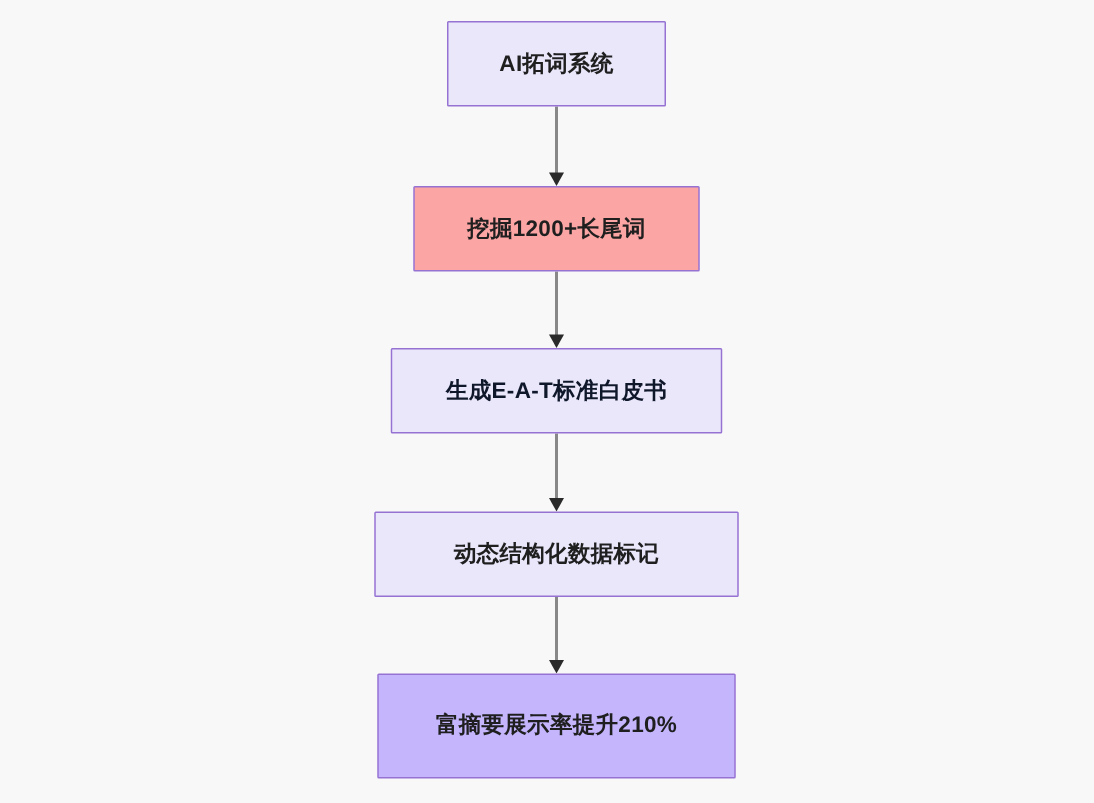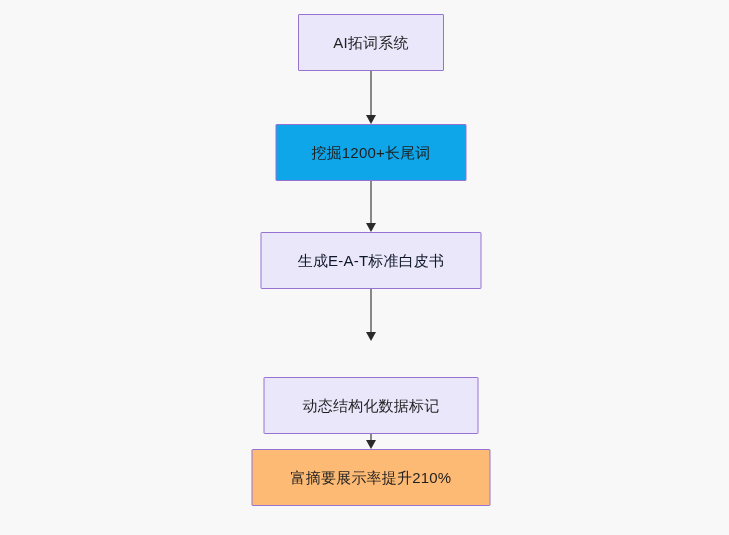--- a/index.html
+++ b/index.html
@@ -33,20 +33,21 @@
     transform: translateX(-50%);
   }
 
   .flow-node-label {
     color: #1f1f1f;
     font-size: 15px;
     line-height: 1.2;
     letter-spacing: 0.2px;
     white-space: nowrap;
     text-align: right;
+    font-weight: bold;
   }
 
   .flow-edge {
     position: absolute;
     transform: translateX(-50%);
     pointer-events: none;
   }
   .flow-edge svg {
     display: block;
     overflow: visible;
@@ -76,25 +77,25 @@
     </div>
     <div class="flow-edge" style="left: 371px; top: 398px; width: 14px; height: 51px;">
       <svg width="14" height="51" viewBox="0 0 14 51">
         <line x1="7" y1="0" x2="7" y2="44" stroke="#888888" stroke-width="2"></line>
         <polygon points="2,42 12,42 7,51" fill="#2a2a2a"></polygon>
       </svg>
     </div>
     <div class="flow-node" style="left: 371px; top: 14px; width: 146px; height: 57px; background: rgb(234, 231, 251); border-color: rgb(150, 115, 211);">
       <span class="flow-node-label" style="color: rgb(31, 31, 31);">AI拓词系统</span>
     </div>
-    <div class="flow-node" style="left: 371px; top: 124px; width: 191px; height: 57px; background: #0ea5e9; border-color: rgb(150, 115, 211);">
+    <div class="flow-node" style="left: 371px; top: 124px; width: 191px; height: 57px; background: #fca5a5; border-color: rgb(150, 115, 211);">
       <span class="flow-node-label" style="color: rgb(31, 31, 31);">挖掘1200+长尾词</span>
     </div>
     <div class="flow-node" style="left: 371px; top: 232px; width: 221px; height: 57px; background: rgb(234, 231, 251); border-color: rgb(150, 115, 211);">
       <span class="flow-node-label" style="color: #0f172a;">生成E-A-T标准白皮书</span>
     </div>
-    <div class="flow-node" style="left: 371px; top: 341px; width: 215px; height: 57px; background: rgb(234, 231, 251); border-color: rgb(150, 115, 211); margin-top: 36px;">
+    <div class="flow-node" style="left: 371px; top: 341px; width: 243px; height: 57px; background: rgb(234, 231, 251); border-color: rgb(150, 115, 211);">
       <span class="flow-node-label" style="color: rgb(31, 31, 31);">动态结构化数据标记</span>
     </div>
-    <div class="flow-node" style="left: 371px; top: 449px; width: 239px; height: 57px; background: #fdba74; border-color: rgb(150, 115, 211);">
+    <div class="flow-node" style="left: 371px; top: 449px; width: 239px; height: 70px; background: #c4b5fd; border-color: rgb(150, 115, 211);">
       <span class="flow-node-label" style="color: rgb(31, 31, 31);">富摘要展示率提升210%</span>
     </div>
   </div>
 
 </body></html>

